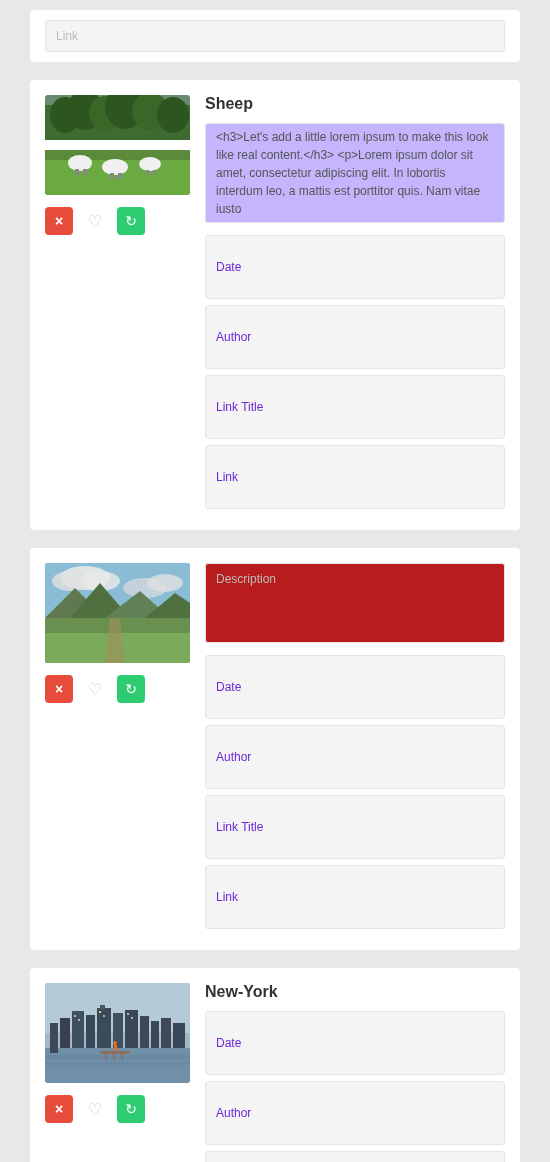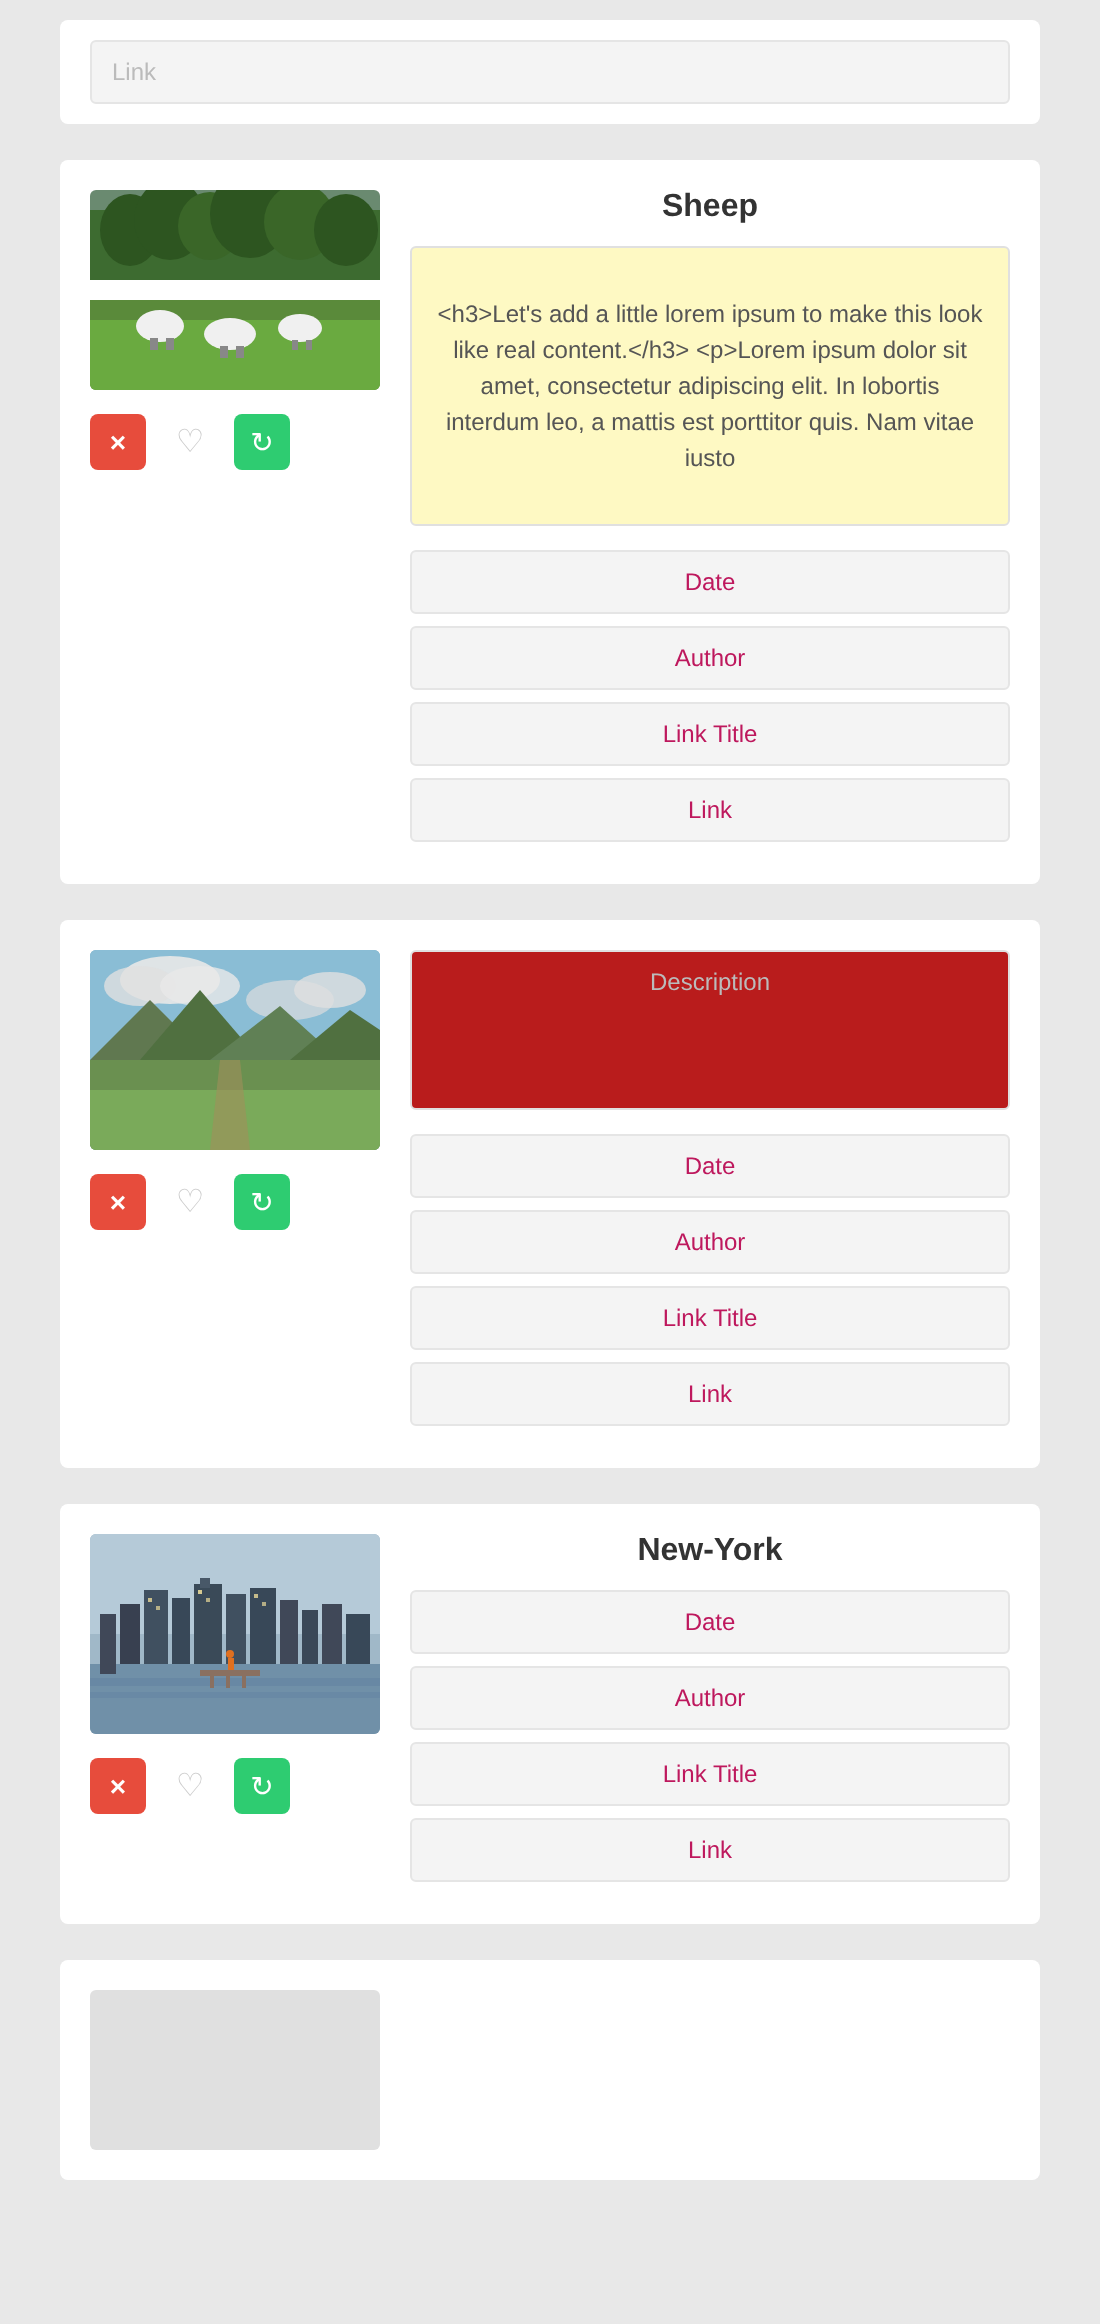--- a/index.html
+++ b/index.html
@@ -88,60 +88,59 @@
       align-items: center;
       justify-content: center;
       cursor: pointer;
       color: #fff;
       font-size: 14px;
     }
 
     .card-right {
       flex: 1;
       padding: 15px 15px 15px 0;
-      text-align: center;
     }
 
     .card-title {
       font-size: 16px;
       font-weight: bold;
       color: #333;
       margin-bottom: 10px;
     }
 
     .card-description {
       font-size: 12px;
       color: #555;
       line-height: 1.5;
       margin-bottom: 12px;
-      background: #fef9c3;
+      background: #c4b5fd;
       border: 1px solid #e0e0e0;
       border-radius: 3px;
-      padding: 24px 10px;
+      padding: 4px 10px;
       min-height: 80px;
     }
 
     .card-description-empty {
       font-size: 12px;
       color: #bbb;
       background: #b91c1c;
       border: 1px solid #e0e0e0;
       border-radius: 3px;
       padding: 8px 10px;
       min-height: 80px;
       margin-bottom: 12px;
     }
 
     .card-field {
       background: #f4f4f4;
       border: 1px solid #e5e5e5;
       border-radius: 3px;
-      padding: 8px 10px;
+      padding: 24px 10px;
       font-size: 12px;
-      color: #be185d;
+      color: #6d28d9;
       margin-bottom: 6px;
     }
 
     
     .card-top-partial {
       background: #fff;
       border-radius: 4px;
       margin-bottom: 18px;
       padding: 10px 15px;
       display: flex;

